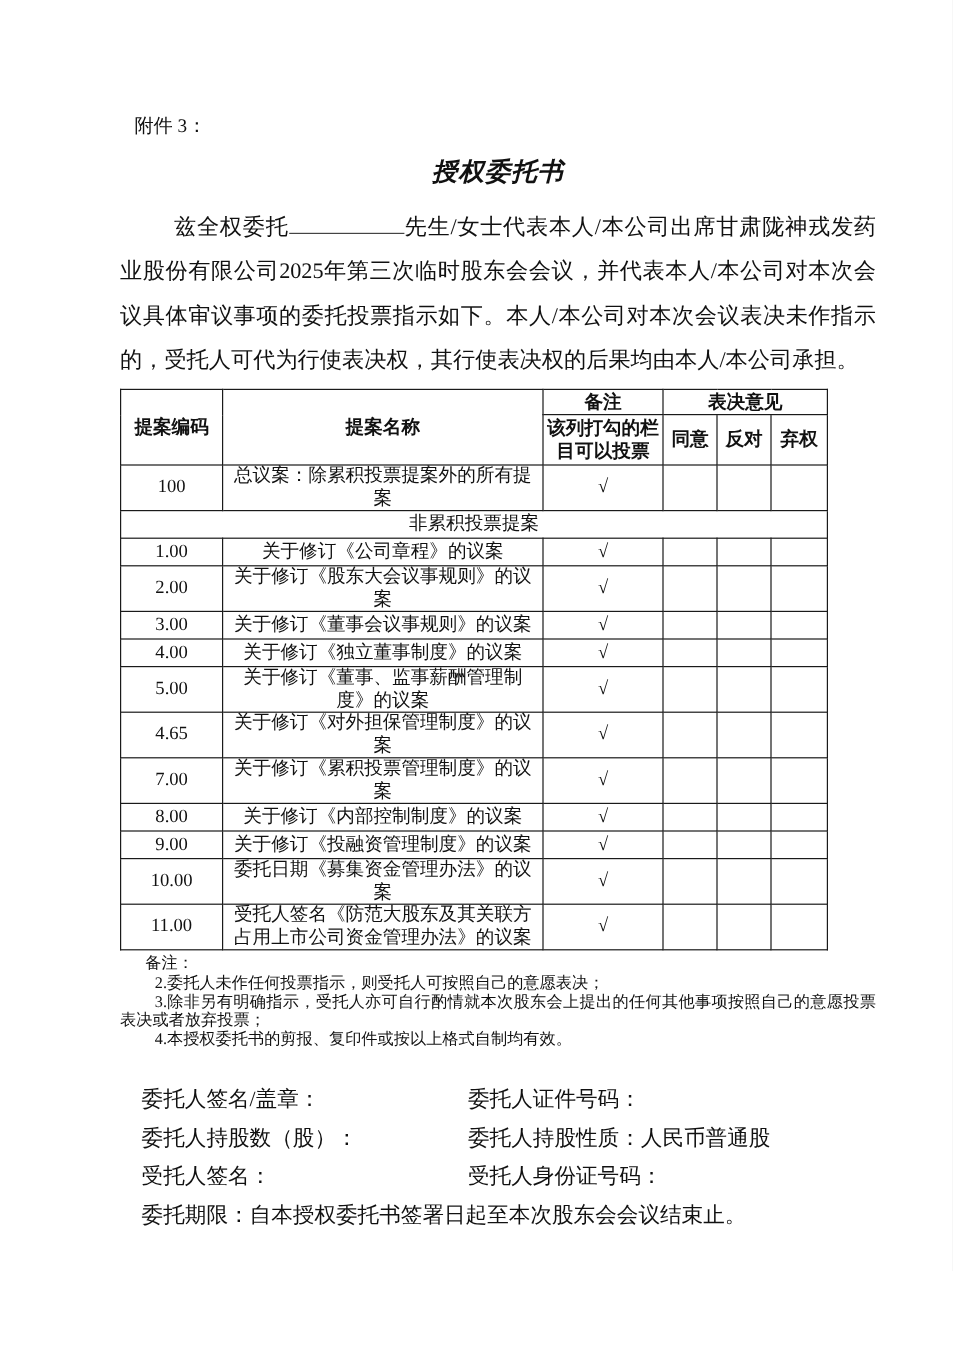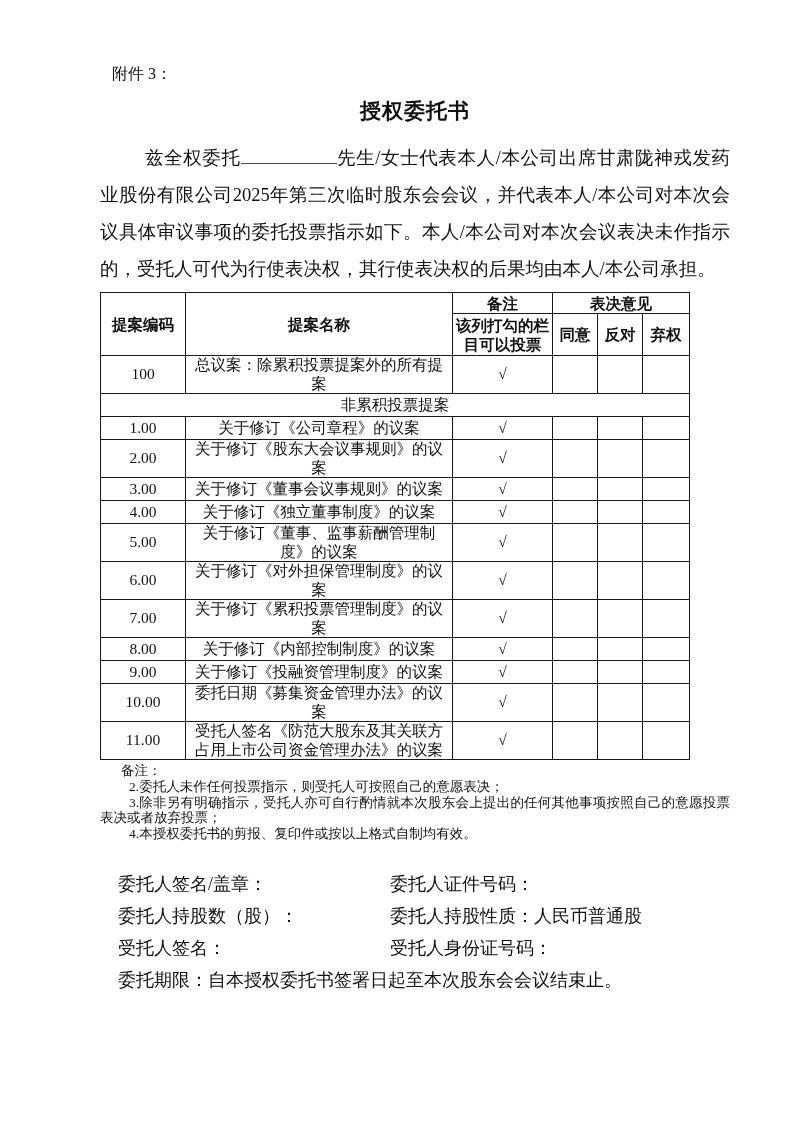--- a/index.html
+++ b/index.html
@@ -1,22 +1,22 @@
 <!DOCTYPE html>
 <html><head>
 <meta charset="utf-8">
 <style>
   html,body{margin:0;padding:0;background:#e8e8e8;}
   .page{
     width:794px;height:1122px;margin:0 auto;background:#ffffff;color:#111;
     font-family:"Liberation Serif","DejaVu Serif",serif;
-    box-sizing:border-box;padding:64px 64px 0 100px;overflow:hidden;position:relative;
+    box-sizing:border-box;padding:96px 64px 0 100px;overflow:hidden;position:relative;
   }
   .attachment{font-size:16px;line-height:20px;margin:0 0 0 12px;}
-  .doc-title{font-size:21px;font-weight:bold;text-align:center;margin:12px 0 0 0;line-height:30px;letter-spacing:1px;}
+  .doc-title{font-size:21px;font-weight:bold;text-align:center;margin:12px 0 0 0;line-height:30px;letter-spacing:1px;font-style:italic;}
   .intro{font-size:18.5px;line-height:37px;text-align:justify;text-indent:45px;margin:14px 0 0 0;}
   .blank{display:inline-block;width:96px;height:5px;border-bottom:1.5px solid #444;}
   table.vote{border-collapse:collapse;width:589px;margin-top:4px;font-size:15.5px;table-layout:fixed;}
   table.vote th,table.vote td{border:1px solid #1a1a1a;padding:0 3px;text-align:center;vertical-align:middle;box-sizing:border-box;}
   table.vote th{font-weight:bold;line-height:19px;}
   tr.hr1 th{height:21px;}
   tr.hr2 th{height:42px;}
   table.vote td{height:23px;line-height:18.5px;font-weight:normal;}
   td.c-name{text-align:left;padding:1px 6px;}
   td.c-section{text-align:center;}
@@ -109,21 +109,21 @@
     </tr>
         <tr>
       <td>5.00</td>
       <td class="c-name">关于修订《董事、监事薪酬管理制度》的议案</td>
       <td>√</td>
       <td></td>
       <td></td>
       <td></td>
     </tr>
         <tr>
-      <td>6.00</td>
+      <td>4.65</td>
       <td class="c-name">关于修订《对外担保管理制度》的议案</td>
       <td>√</td>
       <td></td>
       <td></td>
       <td></td>
     </tr>
         <tr>
       <td>7.00</td>
       <td class="c-name">关于修订《累积投票管理制度》的议案</td>
       <td>√</td>

